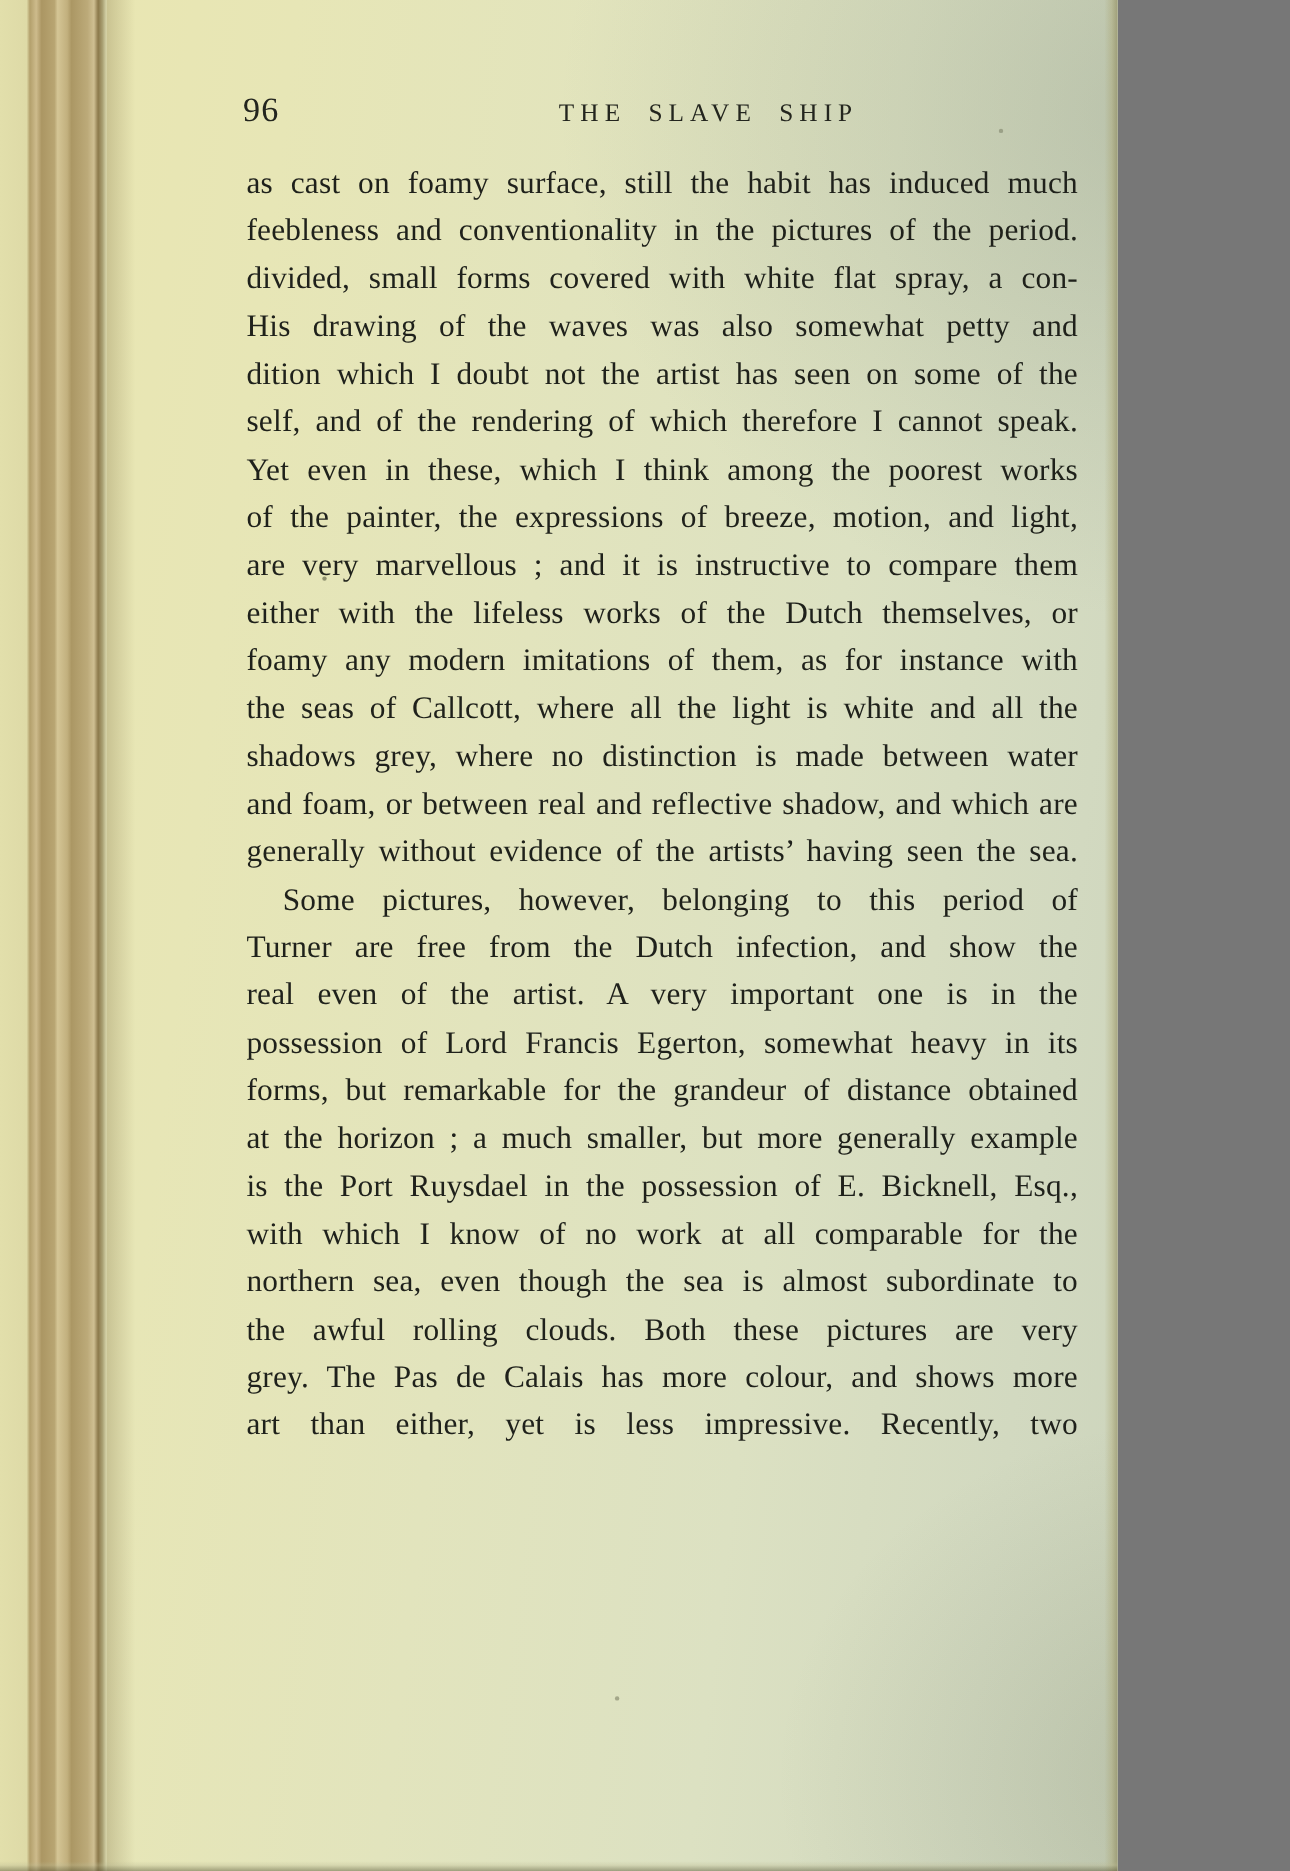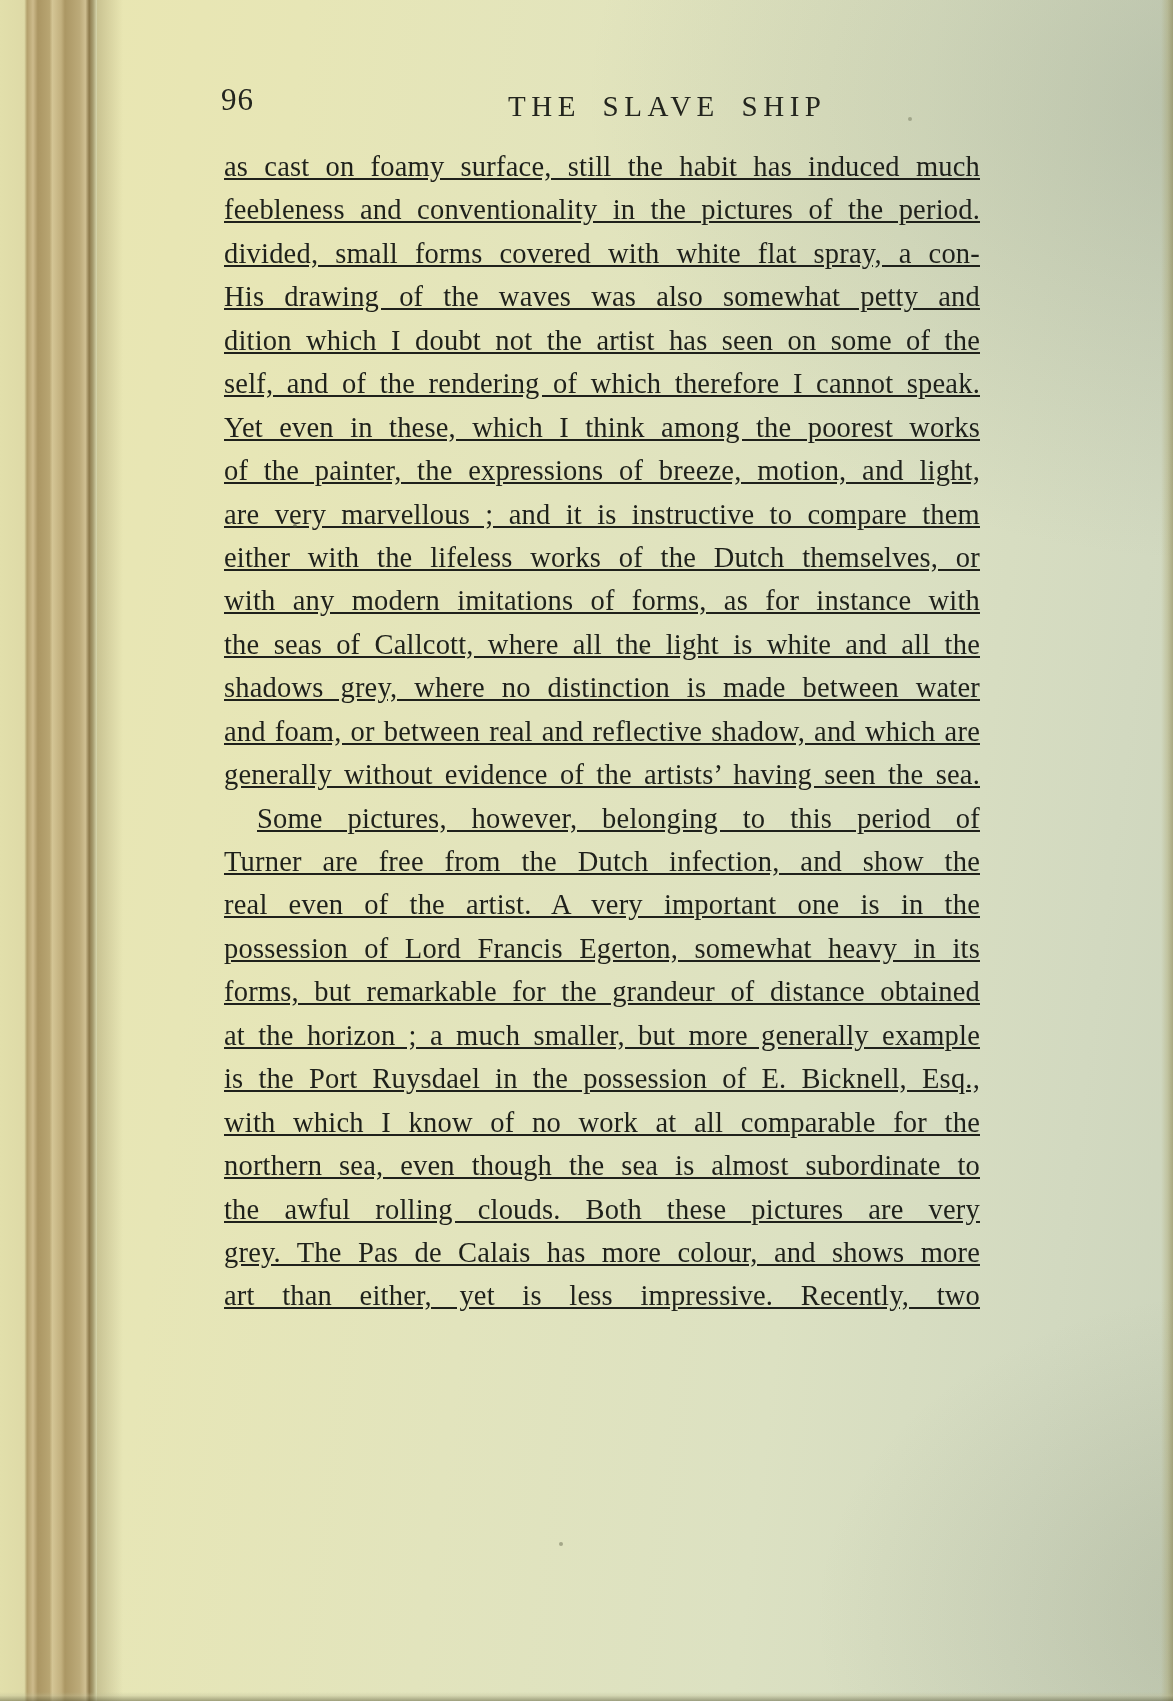--- a/index.html
+++ b/index.html
@@ -1,18 +1,18 @@
 <!DOCTYPE html>
 <html><head>
 <meta charset="utf-8">
 <style>
   html, body { margin:0; padding:0; background:#777; }
   .screenshot {
     position:relative;
-    width:1173px; height:1701px;
+    width:1016px; height:1701px;
     overflow:hidden;
     font-family:"Liberation Serif", serif;
     background:#e2e3bd;
   }
   
   .page-surface {
     position:absolute; inset:0;
     background:
       radial-gradient(90% 45% at 104% 6%, rgba(125,138,122,0.30), rgba(125,138,122,0) 60%),
       radial-gradient(70% 35% at 108% 95%, rgba(110,118,95,0.22), rgba(110,118,95,0) 55%),
@@ -43,36 +43,35 @@
     position:absolute; left:0; right:0; bottom:0; height:9px;
     background:linear-gradient(0deg, rgba(90,90,58,0.50) 0%, rgba(185,184,145,0.30) 60%, rgba(185,184,145,0) 100%);
   }
   
   .page-number {
     position:absolute; left:221px; top:82px;
     font-size:31px; color:#23251e; letter-spacing:1px;
   }
   .running-title {
     position:absolute; left:508px; top:90px;
-    font-size:29px; color:#23251e;
+    font-size:23px; color:#23251e;
     letter-spacing:5.5px; word-spacing:9px;
   }
   
   .text-block {
     position:absolute; left:224px; top:148px; width:756px;
     color:#1f211b;
   }
   .line {
     font-size:28.5px;
     height:43.45px;
     line-height:38px;
     text-align:justify;
     text-align-last:justify;
     letter-spacing:0.2px;
-    text-decoration:underline;
   }
   .line.indent { text-indent:33px; }
   
   .speck {
     position:absolute; width:4px; height:4px; border-radius:50%;
     background:rgba(70,72,50,0.55);
   }
 </style>
 </head>
 <body>
@@ -89,21 +88,21 @@
       <div class="line">as cast on foamy surface, still the habit has induced much</div>
       <div class="line">feebleness and conventionality in the pictures of the period.</div>
       <div class="line">divided, small forms covered with white flat spray, a con-</div>
       <div class="line">His drawing of the waves was also somewhat petty and</div>
       <div class="line">dition which I doubt not the artist has seen on some of the</div>
       <div class="line">self, and of the rendering of which therefore I cannot speak.</div>
       <div class="line">Yet even in these, which I think among the poorest works</div>
       <div class="line">of the painter, the expressions of breeze, motion, and light,</div>
       <div class="line">are very marvellous ; and it is instructive to compare them</div>
       <div class="line">either with the lifeless works of the Dutch themselves, or</div>
-      <div class="line">with any modern imitations of forms, as for instance with</div>
+      <div class="line">foamy any modern imitations of them, as for instance with</div>
       <div class="line">the seas of Callcott, where all the light is white and all the</div>
       <div class="line">shadows grey, where no distinction is made between water</div>
       <div class="line">and foam, or between real and reflective shadow, and which are</div>
       <div class="line">generally without evidence of the artists’ having seen the sea.</div>
       <div class="line indent">Some pictures, however, belonging to this period of</div>
       <div class="line">Turner are free from the Dutch infection, and show the</div>
       <div class="line">real even of the artist. A very important one is in the</div>
       <div class="line">possession of Lord Francis Egerton, somewhat heavy in its</div>
       <div class="line">forms, but remarkable for the grandeur of distance obtained</div>
       <div class="line">at the horizon ; a much smaller, but more generally example</div>

